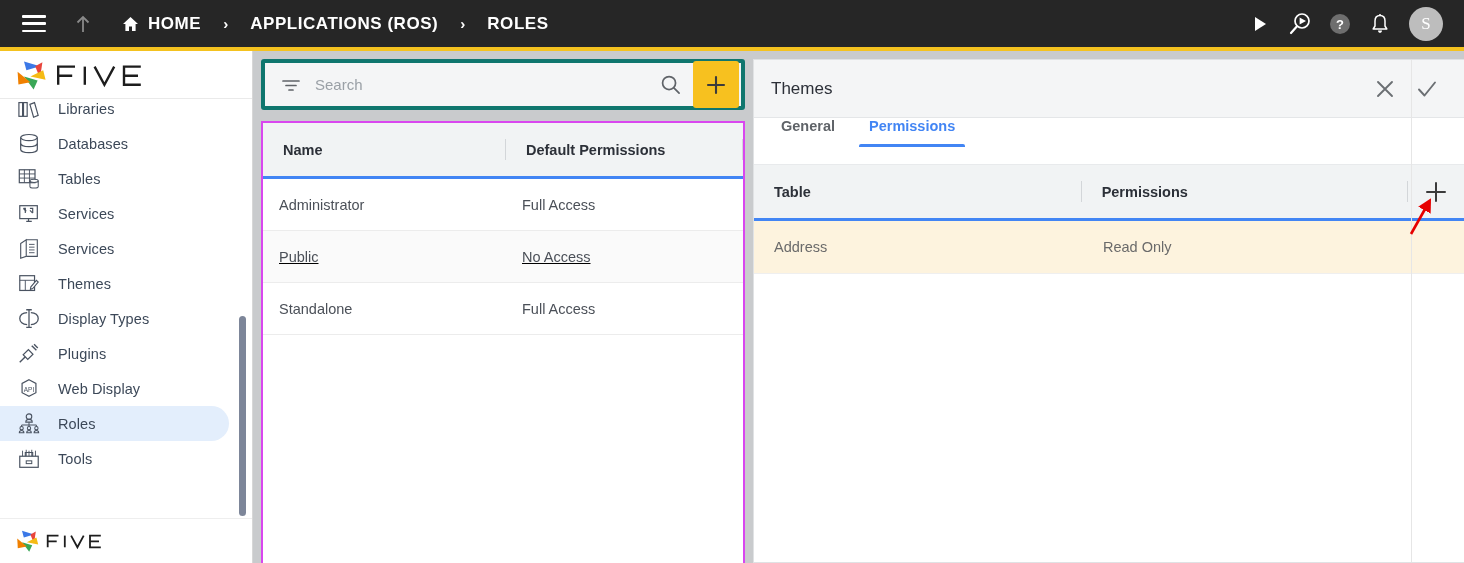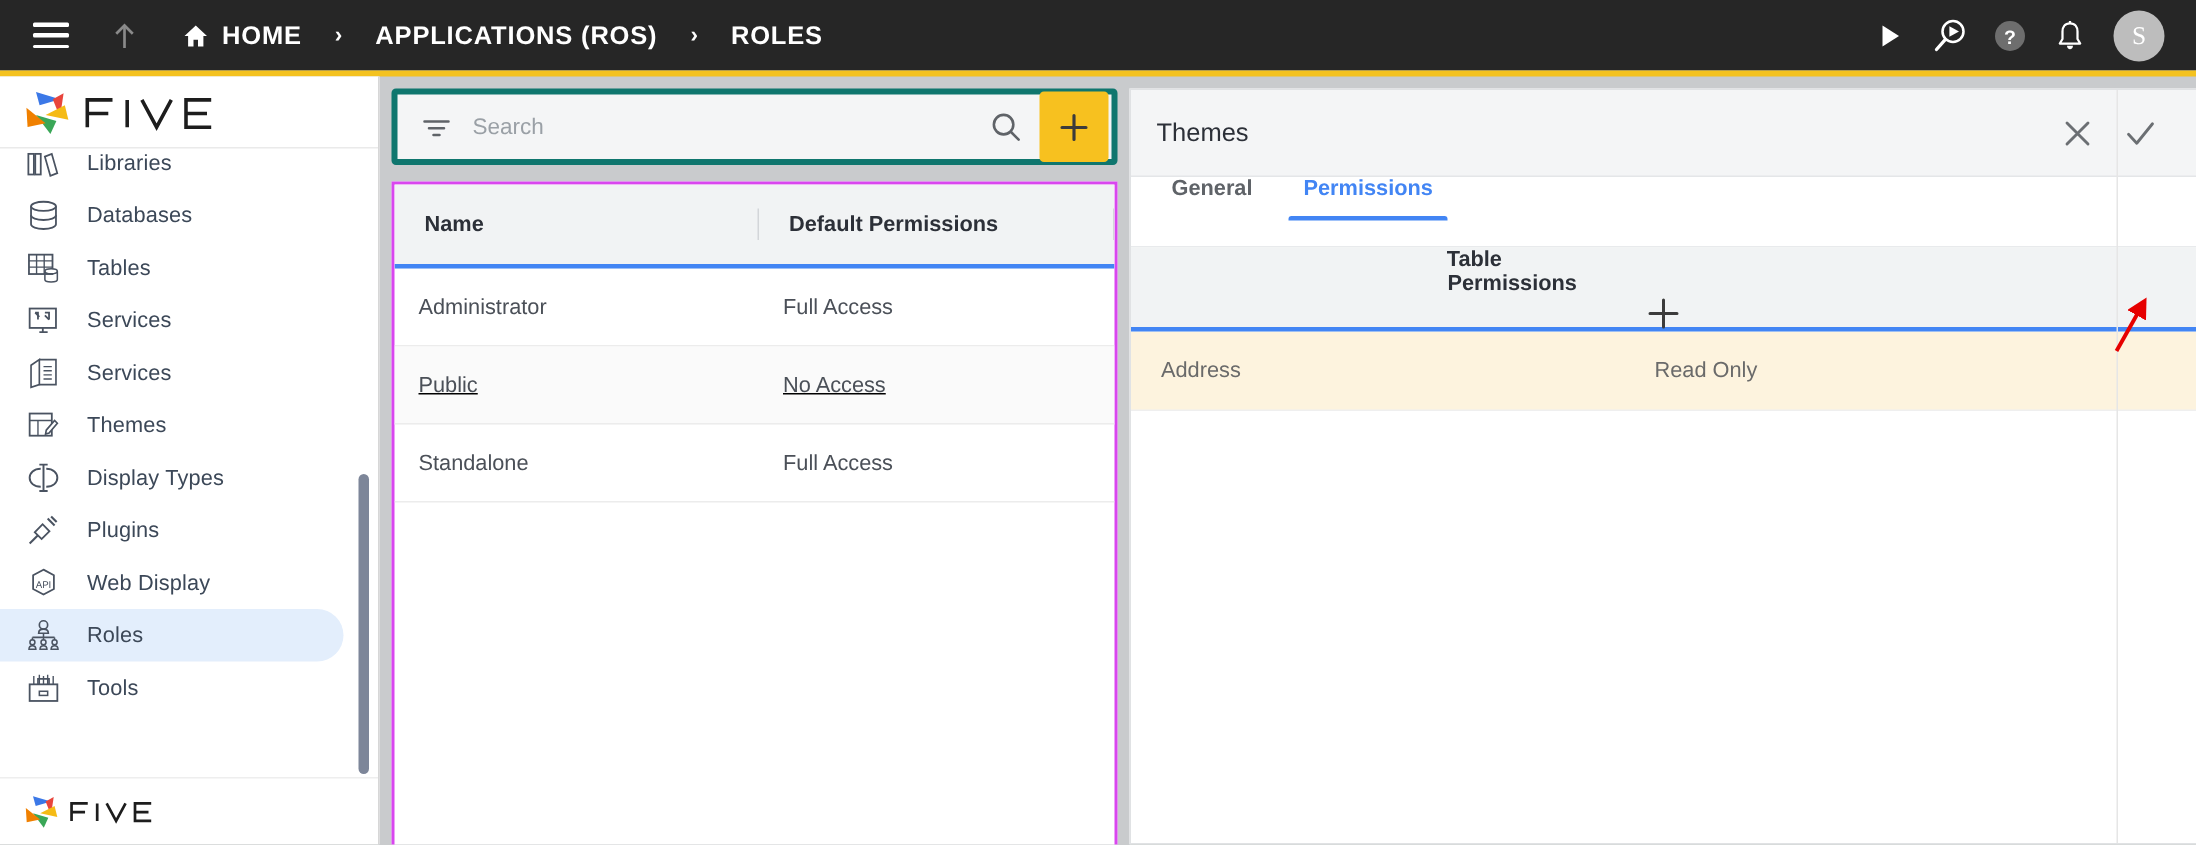--- a/index.html
+++ b/index.html
@@ -145,21 +145,21 @@
     font-size: 14.5px; font-weight: bold; color: #5f6368; padding: 0 10px 12px 10px;
     margin-right: 14px; cursor: pointer; position: relative;
   }
   .tab.active { color: #4285f4; }
   .tab.active::after {
     content: ""; position: absolute; left: 0; right: 0; bottom: -1px;
     height: 3.5px; background: #4285f4; border-radius: 2px 2px 0 0;
   }
   .dgrid-head {
     display: flex; align-items: center; height: 56px; background: #f1f3f4;
-    border-bottom: 3px solid #4285f4; position: relative; flex-direction: column;
+    border-bottom: 3px solid #4285f4; position: relative;
   }
   .dgh-cell { font-size: 14.5px; font-weight: bold; color: #2c3038;
     padding-left: 20px; position: relative; display: flex; align-items: center; height: 100%; }
   .dgrid-row { display: flex; align-items: center; height: 53px; border-bottom: 1px solid #efefef;
     background: #fdf3de; cursor: pointer; }
   .dgr-cell { font-size: 14.5px; color: #6a6a6a; padding-left: 20px; }
   .dplus {
     width: 56px; height: 100%; display: flex; align-items: center;
     justify-content: center; cursor: pointer;
   }

